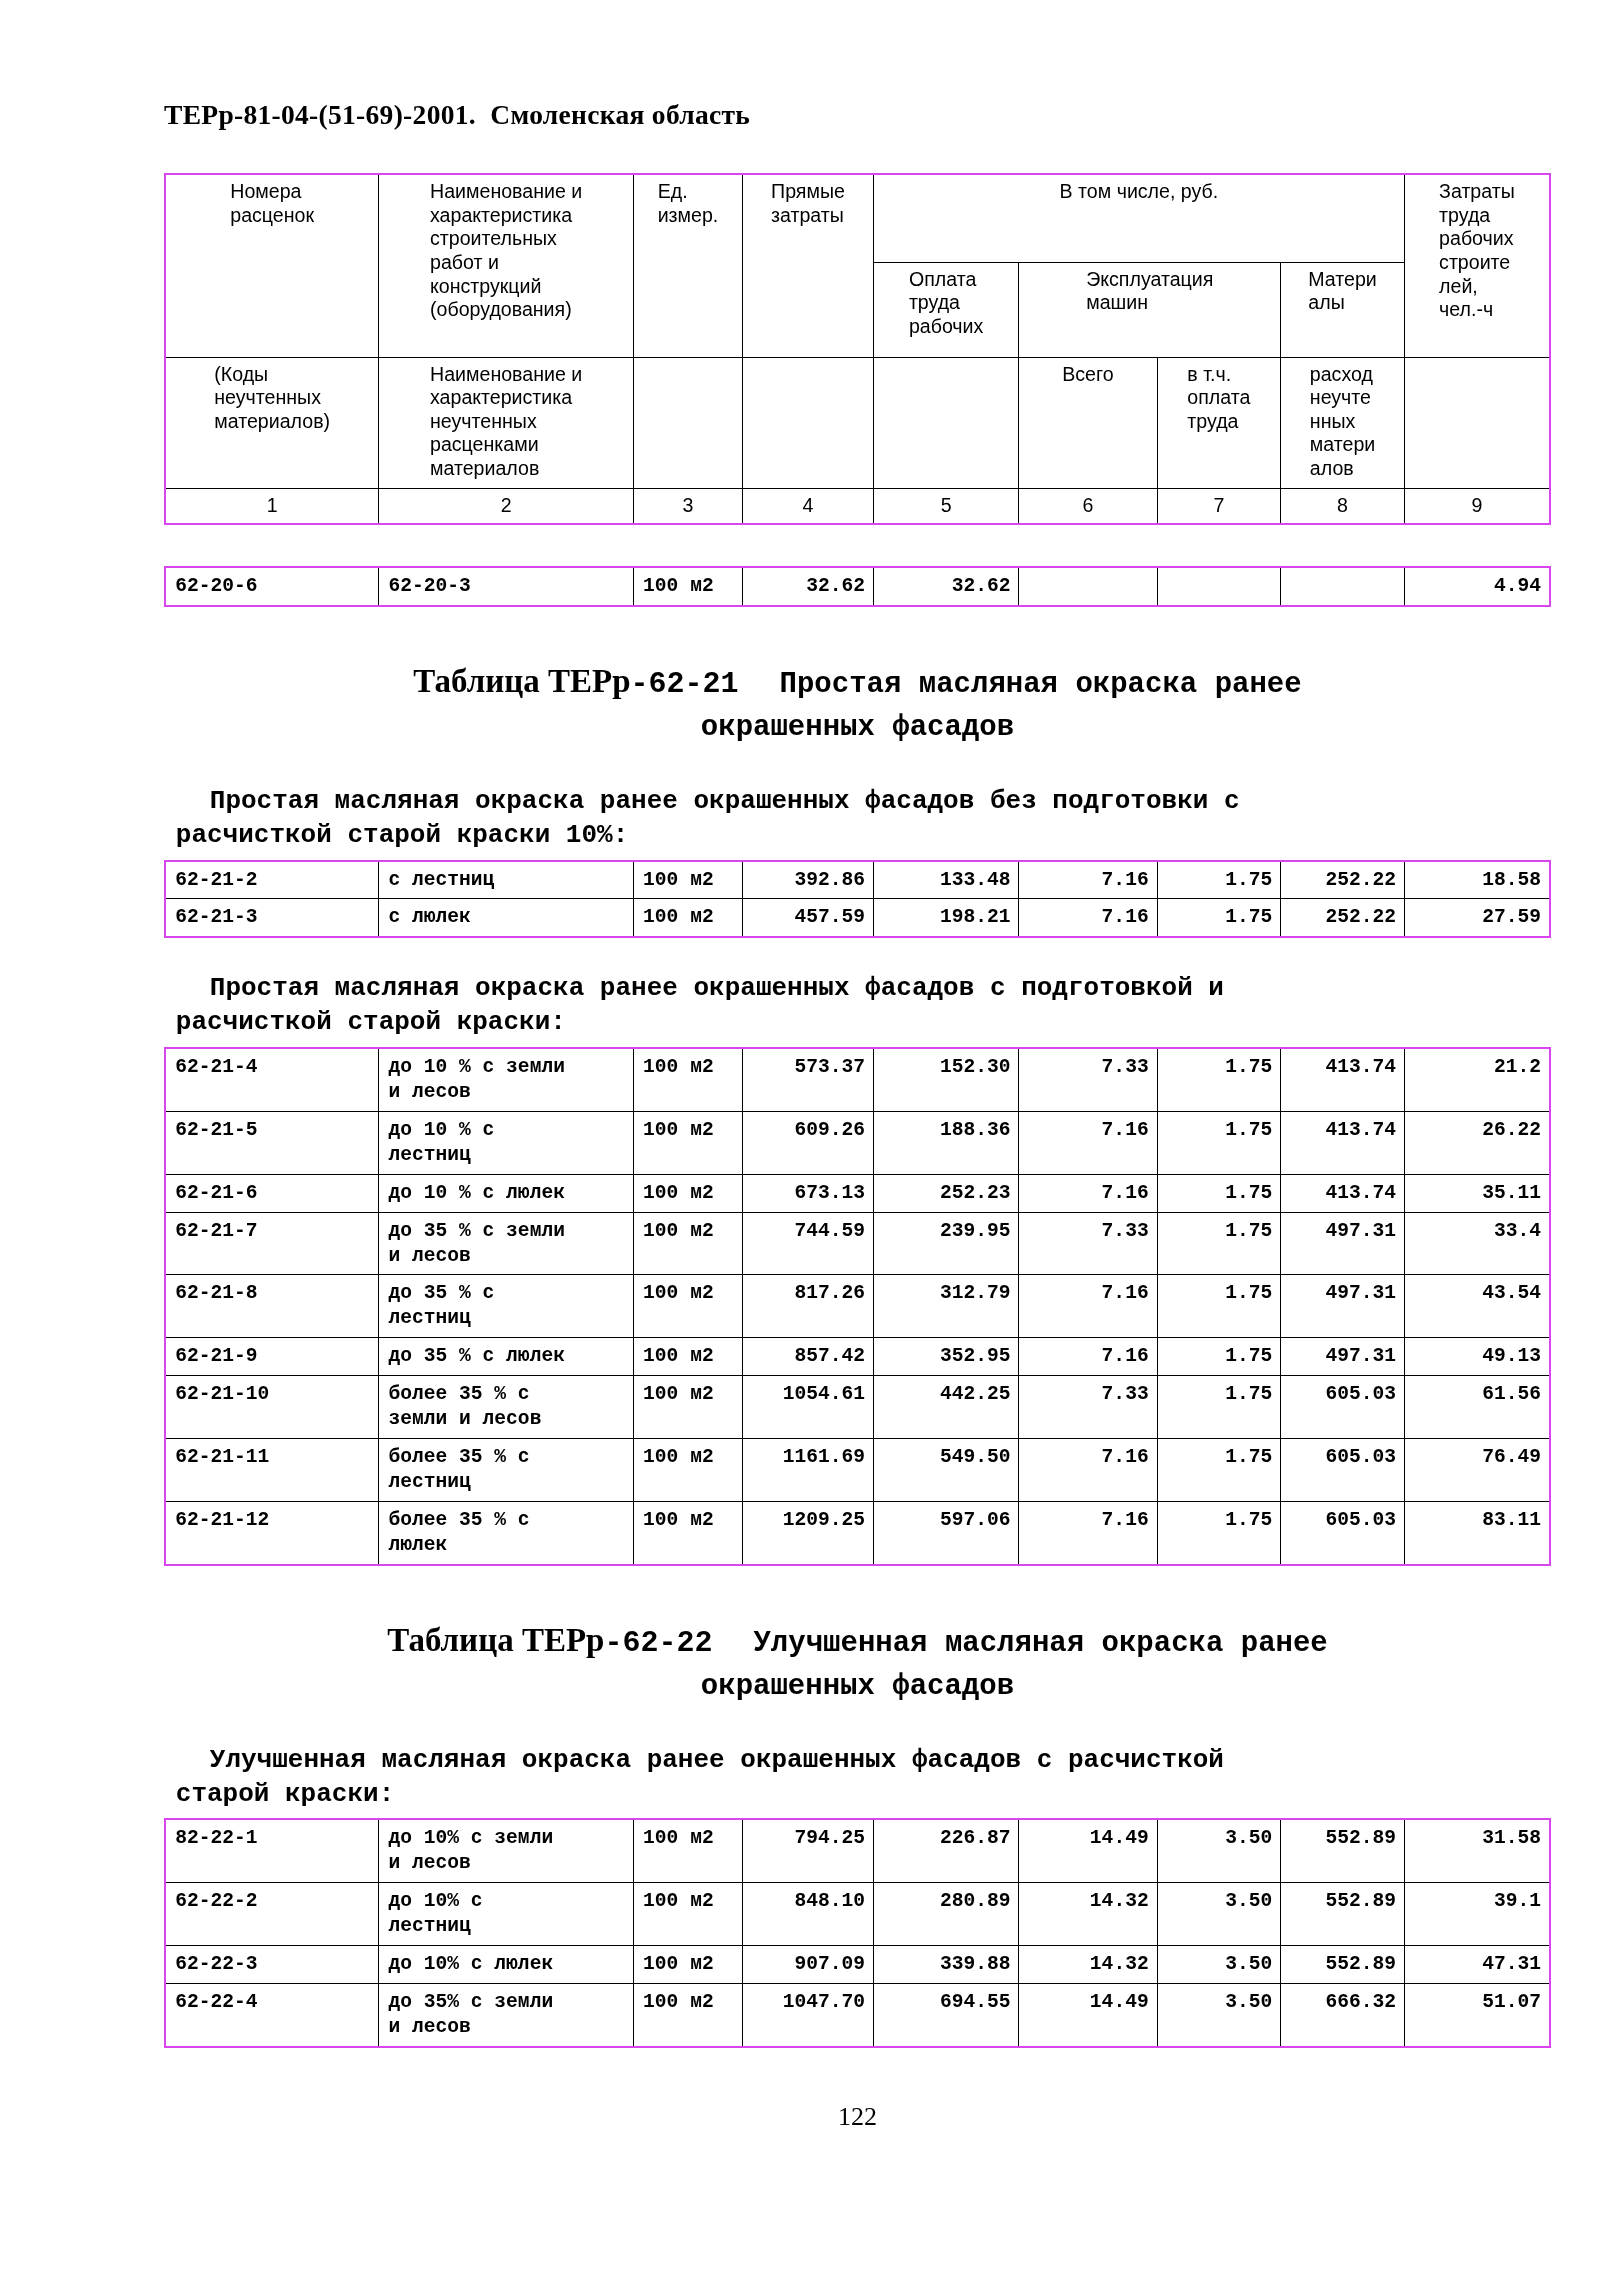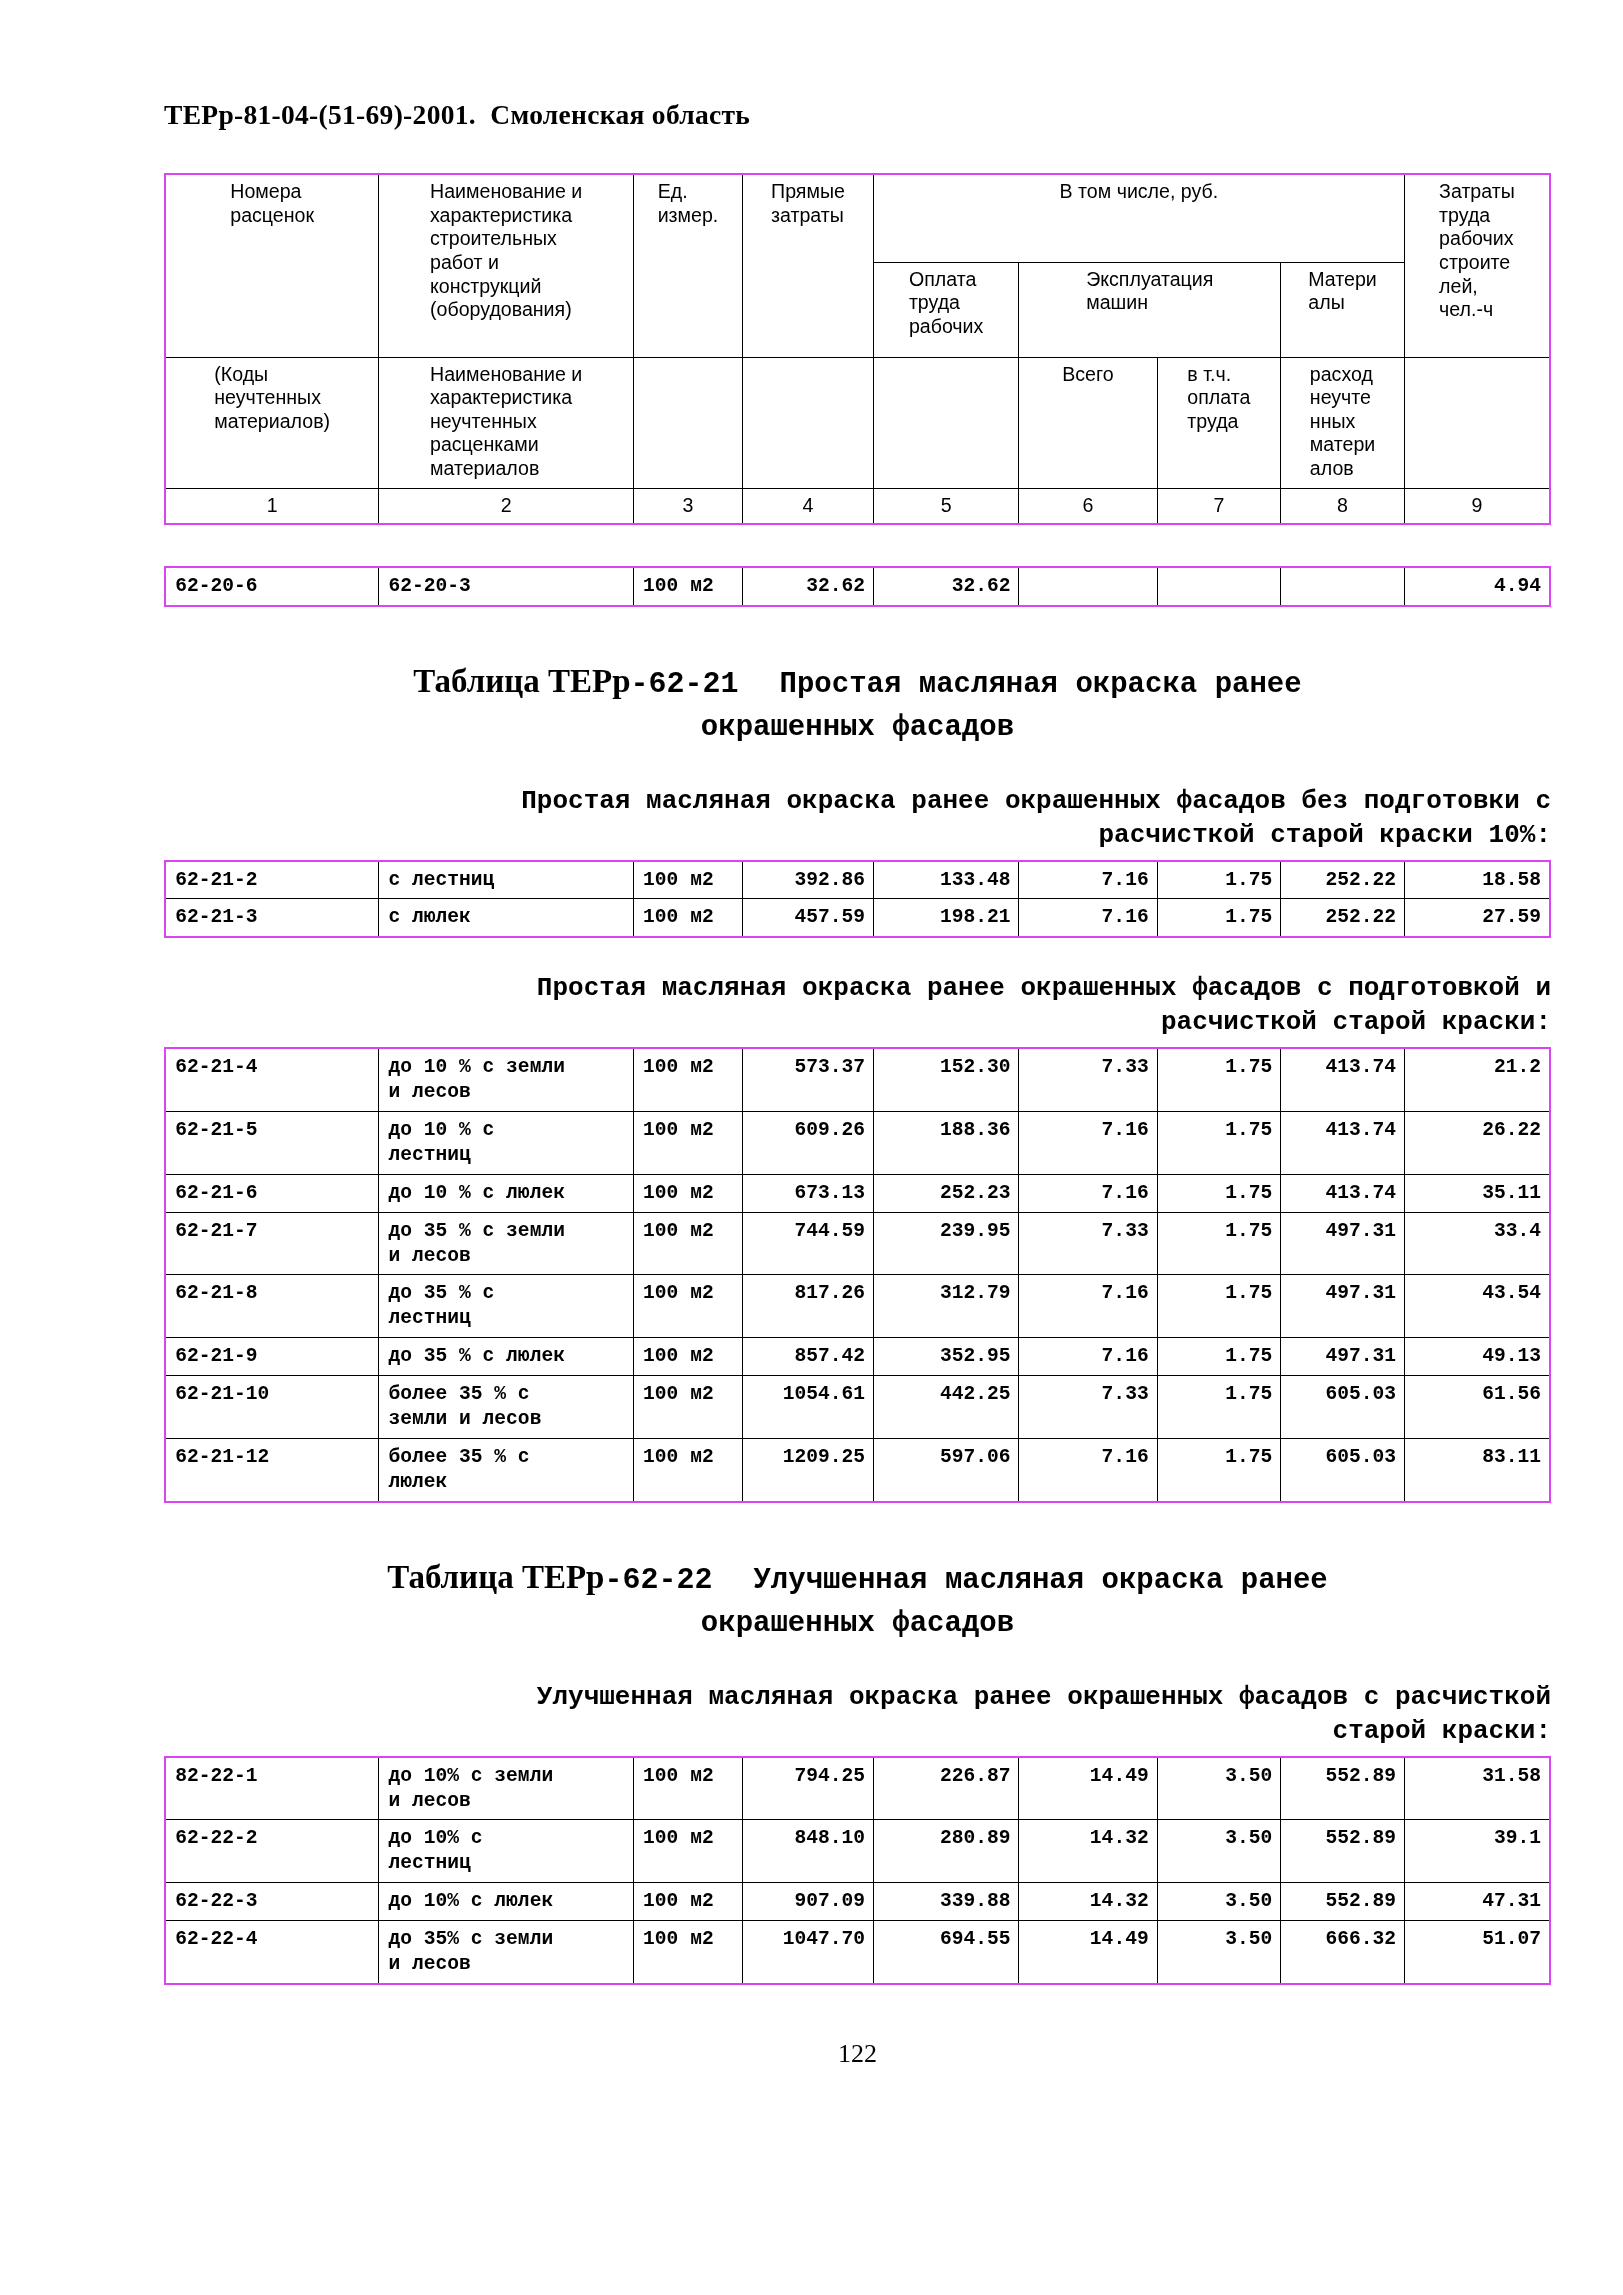--- a/index.html
+++ b/index.html
@@ -54,21 +54,20 @@
   .table-title .tt {
     font-family:"Liberation Mono","DejaVu Sans Mono",monospace;
     font-weight:700; font-size:29px; white-space:pre-line;
   }
 
   .note {
     font-family:"Liberation Mono","DejaVu Sans Mono",monospace;
     font-weight:700; font-size:26px; line-height:34px;
     white-space:pre-line; text-indent:34px;
     margin:33px 0 7.9px 11.8px;
-    text-align:right;
   }
   .page-num {
     font-family:"Liberation Serif","DejaVu Serif",serif;
     font-size:26px; text-align:center; margin-top:54px;
   }
 </style>
 </head>
 <body>
 
 <div class="doc-header">ТЕРр-81-04-(51-69)-2001.  Смоленская область</div>
@@ -316,20 +315,32 @@
 земли и лесов</td>
         <td>100 м2</td>
         <td class="num">1054.61</td>
         <td class="num">442.25</td>
         <td class="num">7.33</td>
         <td class="num">1.75</td>
         <td class="num">605.03</td>
         <td class="num">61.56</td>
       </tr>
       <tr>
+        <td>62-21-11</td>
+        <td>более 35 % с
+лестниц</td>
+        <td>100 м2</td>
+        <td class="num">1161.69</td>
+        <td class="num">549.50</td>
+        <td class="num">7.16</td>
+        <td class="num">1.75</td>
+        <td class="num">605.03</td>
+        <td class="num">76.49</td>
+      </tr>
+      <tr>
         <td>62-21-12</td>
         <td>более 35 % с
 люлек</td>
         <td>100 м2</td>
         <td class="num">1209.25</td>
         <td class="num">597.06</td>
         <td class="num">7.16</td>
         <td class="num">1.75</td>
         <td class="num">605.03</td>
         <td class="num">83.11</td>

